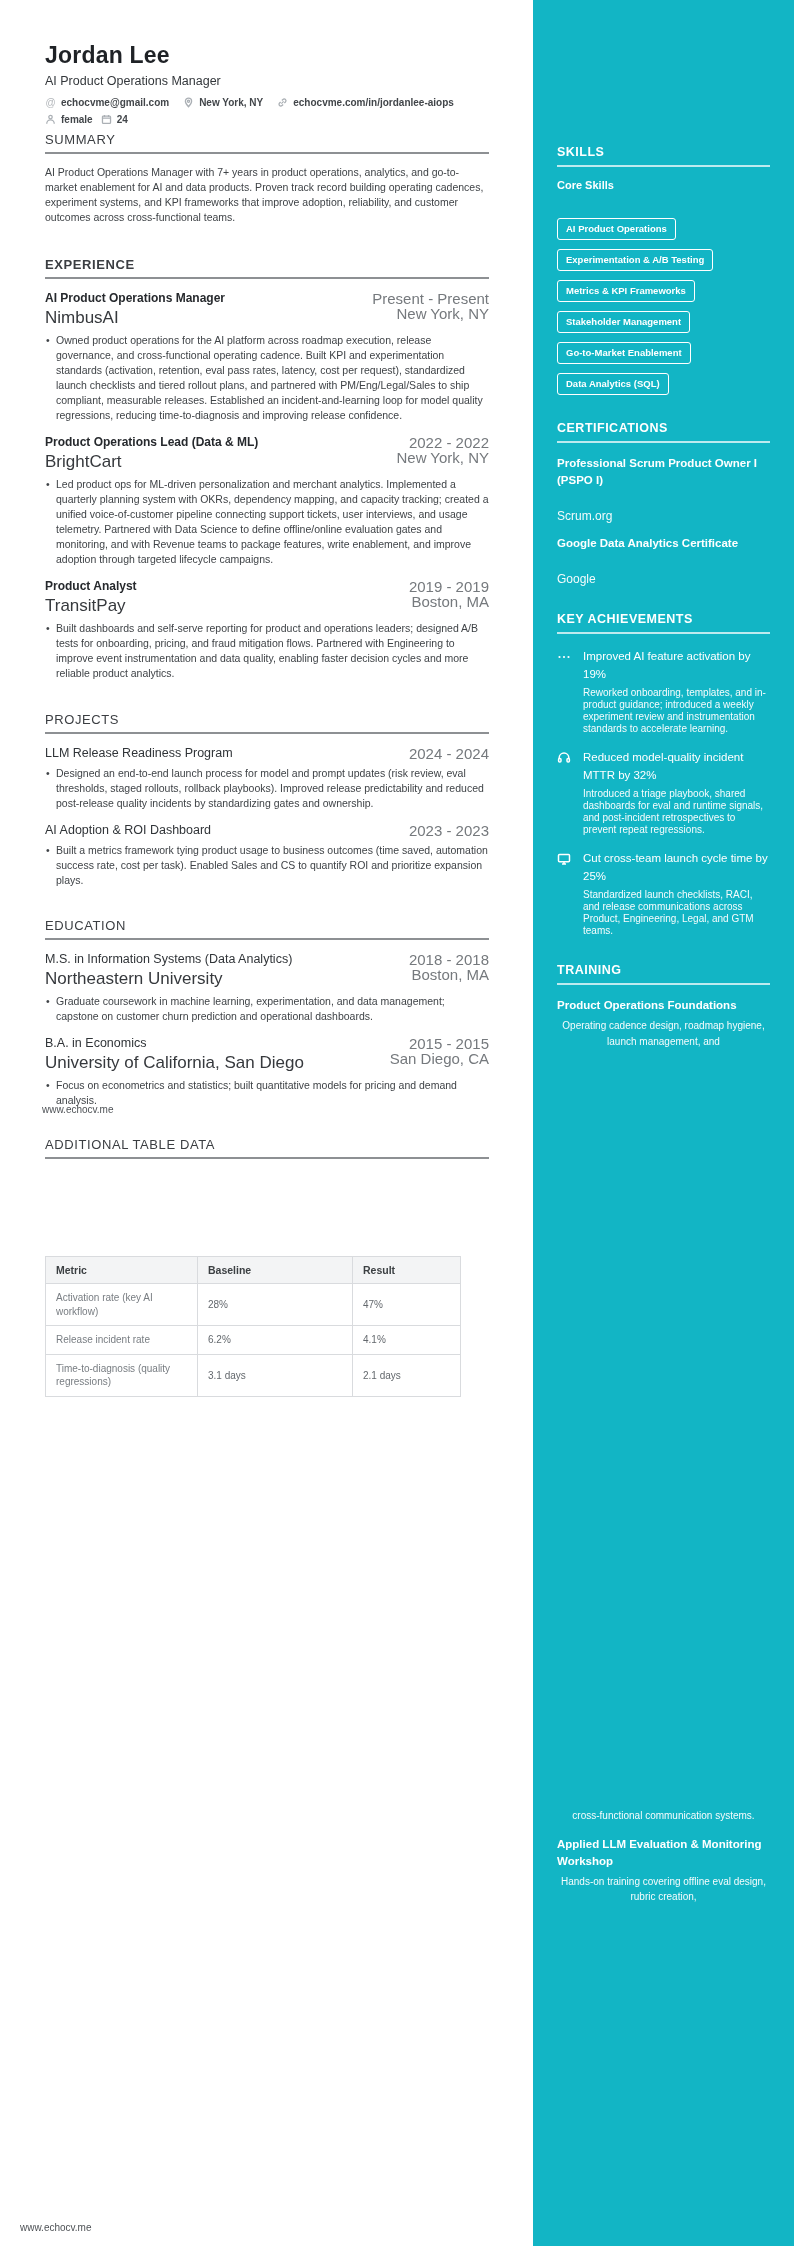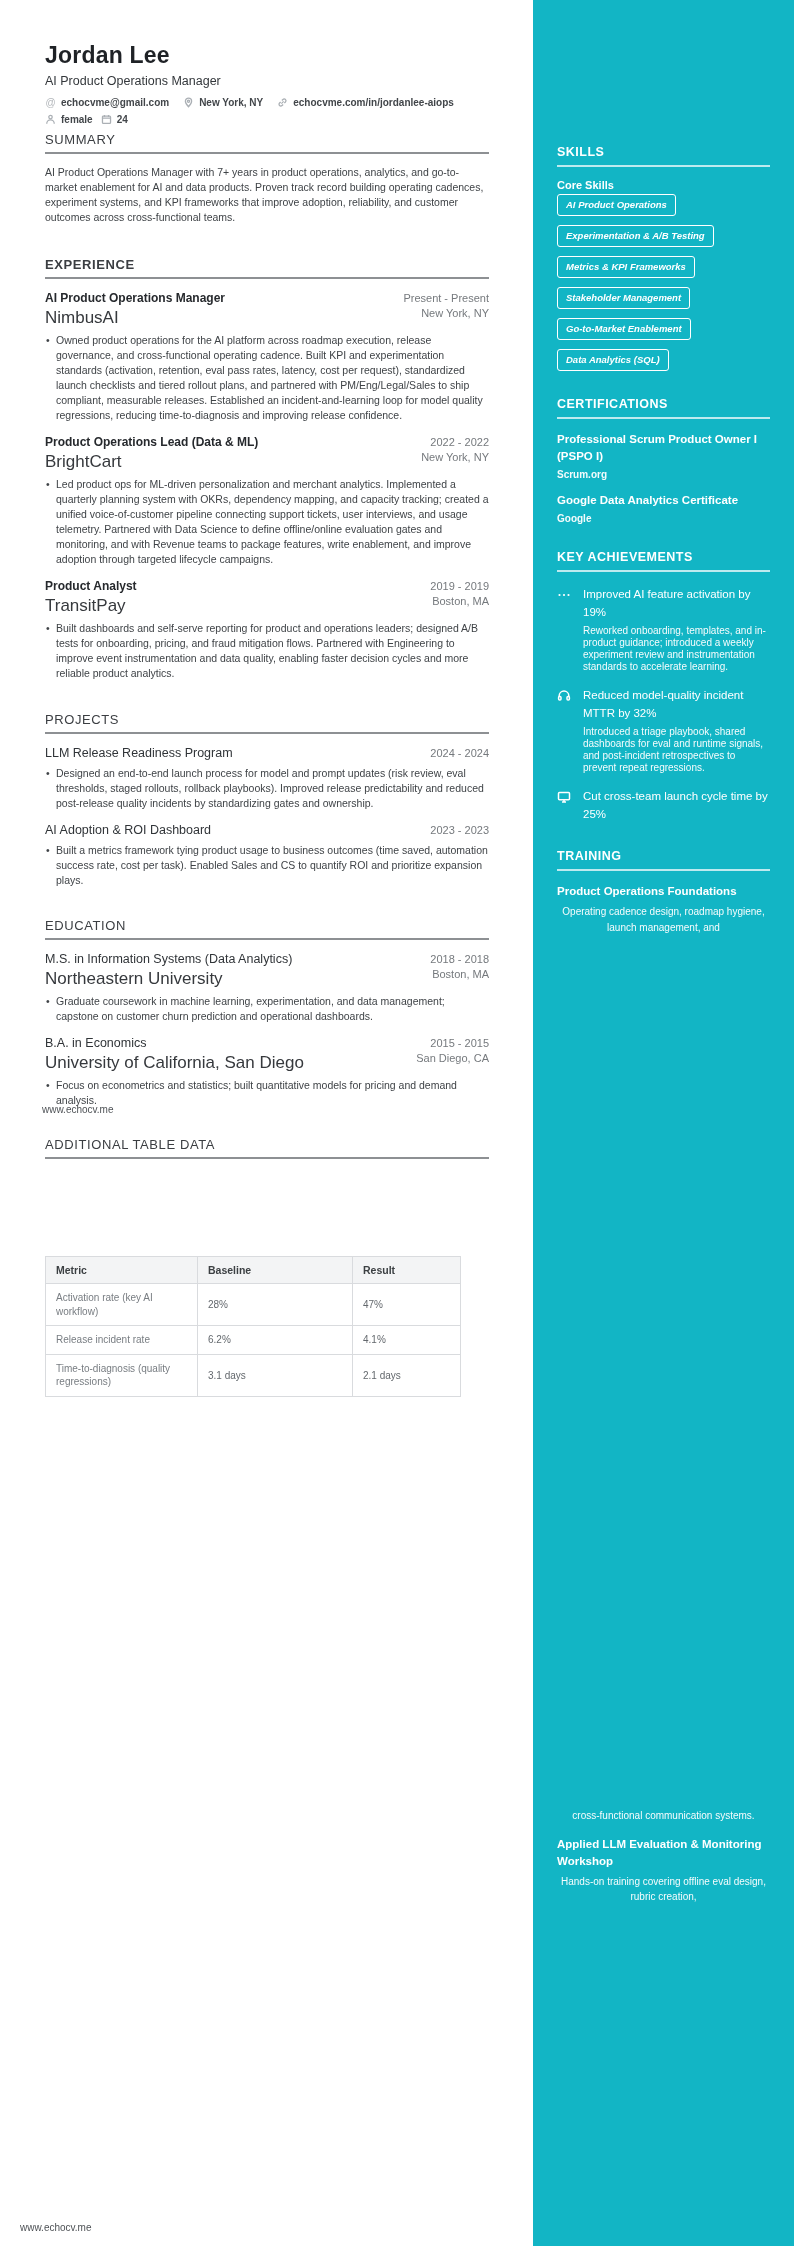--- a/index.html
+++ b/index.html
@@ -25,47 +25,47 @@
   .mt-edu { margin-top:30px; }
   .mt-add { margin-top:29px; }
 
   .summary-text { margin-top:11px; font-size:10.5px; line-height:15px; color:#3f4347; }
 
   .entry { margin-top:12px; }
   .entry-head { display:flex; justify-content:space-between; align-items:flex-start; }
   .entry-title { font-size:12px; font-weight:700; color:#26292d; }
   .entry-title.plain { font-weight:400; font-size:12.5px; color:#303438; }
   .entry-org { font-size:17px; color:#36393d; margin-top:3px; }
-  .entry-right { text-align:right; font-size:11px; color:#75797d; white-space:nowrap; line-height:15px; }
+  .entry-right { text-align:right; font-size:15px; color:#75797d; white-space:nowrap; line-height:15px; }
   .bullets { margin-top:5px; list-style:none; font-size:10.5px; line-height:15px; color:#3f4347; }
   .bullets li { position:relative; padding-left:11px; }
   .bullets li::before { content:"•"; position:absolute; left:1px; }
 
   
   .data-table { border-collapse:collapse; margin-top:97px; width:415px; table-layout:fixed; }
   .data-table col.c1 { width:152px; } .data-table col.c2 { width:155px; } .data-table col.c3 { width:108px; }
   .data-table th, .data-table td { border:1px solid #d9dbde; text-align:left; padding:7px 10px; vertical-align:middle; }
   .data-table th { background:#f3f4f5; font-size:10.5px; font-weight:700; color:#3c4043; }
   .data-table td { font-size:10px; color:#63686d; }
   .data-table td.metric { color:#787d82; line-height:13.5px; }
 
   .page-footer { position:absolute; font-size:10px; color:#4e5256; }
   .footer-1 { left:42px; top:1104px; }
   .footer-2 { left:20px; top:2222px; }
 
   
   .sidebar { position:absolute; left:533px; top:0; width:261px; height:2246px; background:#12b5c5; color:#ffffff; padding:145px 24px 0 24px; }
   .sb-h { font-size:12.5px; font-weight:700; letter-spacing:.5px; color:#ffffff; padding-bottom:6px; border-bottom:2px solid rgba(255,255,255,.72); }
   .sb-sub { margin-top:12px; font-size:11px; font-weight:700; }
-  .chips { margin-top:3px;font-style:italic; }
+  .chips { margin-top:27px; }
   .chip { display:table; padding:4px 8px 5px 8px; border:1px solid #ffffff; border-radius:3px; font-size:9.5px; font-weight:700; margin-bottom:9px; white-space:nowrap; }
   .sb-mt { margin-top:26px; }
   .cert { margin-top:12px; }
   .cert-name { font-size:11.5px; font-weight:700; line-height:17px; }
-  .cert-issuer { margin-top:4px; font-size:10px; color:rgba(255,255,255,.95);font-weight:bold; }
+  .cert-issuer { margin-top:20px; font-size:12px; color:rgba(255,255,255,.95); }
   .ach { margin-top:14px; display:flex; }
   .ach-icon { width:26px; flex:0 0 26px; padding-top:2px; }
   .ach-icon svg { width:14px; height:14px; stroke:#ffffff; fill:none; stroke-width:1.5; }
   .ach-icon svg .fill { fill:#ffffff; stroke:none; }
   .ach-body { flex:1; }
   .ach-title { font-size:11.5px; font-weight:400; line-height:17.5px; }
   .ach-desc { margin-top:4px; font-size:10px; line-height:12px; color:rgba(255,255,255,.96); }
   .train { margin-top:12px; }
   .train-name { font-size:11.5px; font-weight:700; line-height:17px; }
   .train-desc { margin-top:4px; font-size:10px; line-height:15.5px; color:rgba(255,255,255,.96);text-align:center; }
@@ -335,20 +335,21 @@
 
     <div class="ach">
       <div class="ach-icon">
         <svg viewBox="0 0 14 14">
             <rect x="1.5" y="2.5" width="11" height="7.2" rx="1"></rect>
             <path d="M5 12h4M7 9.7V12"></path>
           </svg>
       </div>
       <div class="ach-body">
         <div class="ach-title">Cut cross-team launch cycle time by 25%</div>
+        <div class="ach-desc">Standardized launch checklists, RACI, and release communications across Product, Engineering, Legal, and GTM teams.</div>
       </div>
     </div>
 
     <div class="sb-h sb-mt">TRAINING</div>
     <div class="train">
       <div class="train-name">Product Operations Foundations</div>
       <div class="train-desc">Operating cadence design, roadmap hygiene, launch management, and</div>
     </div>
   </div>
 

